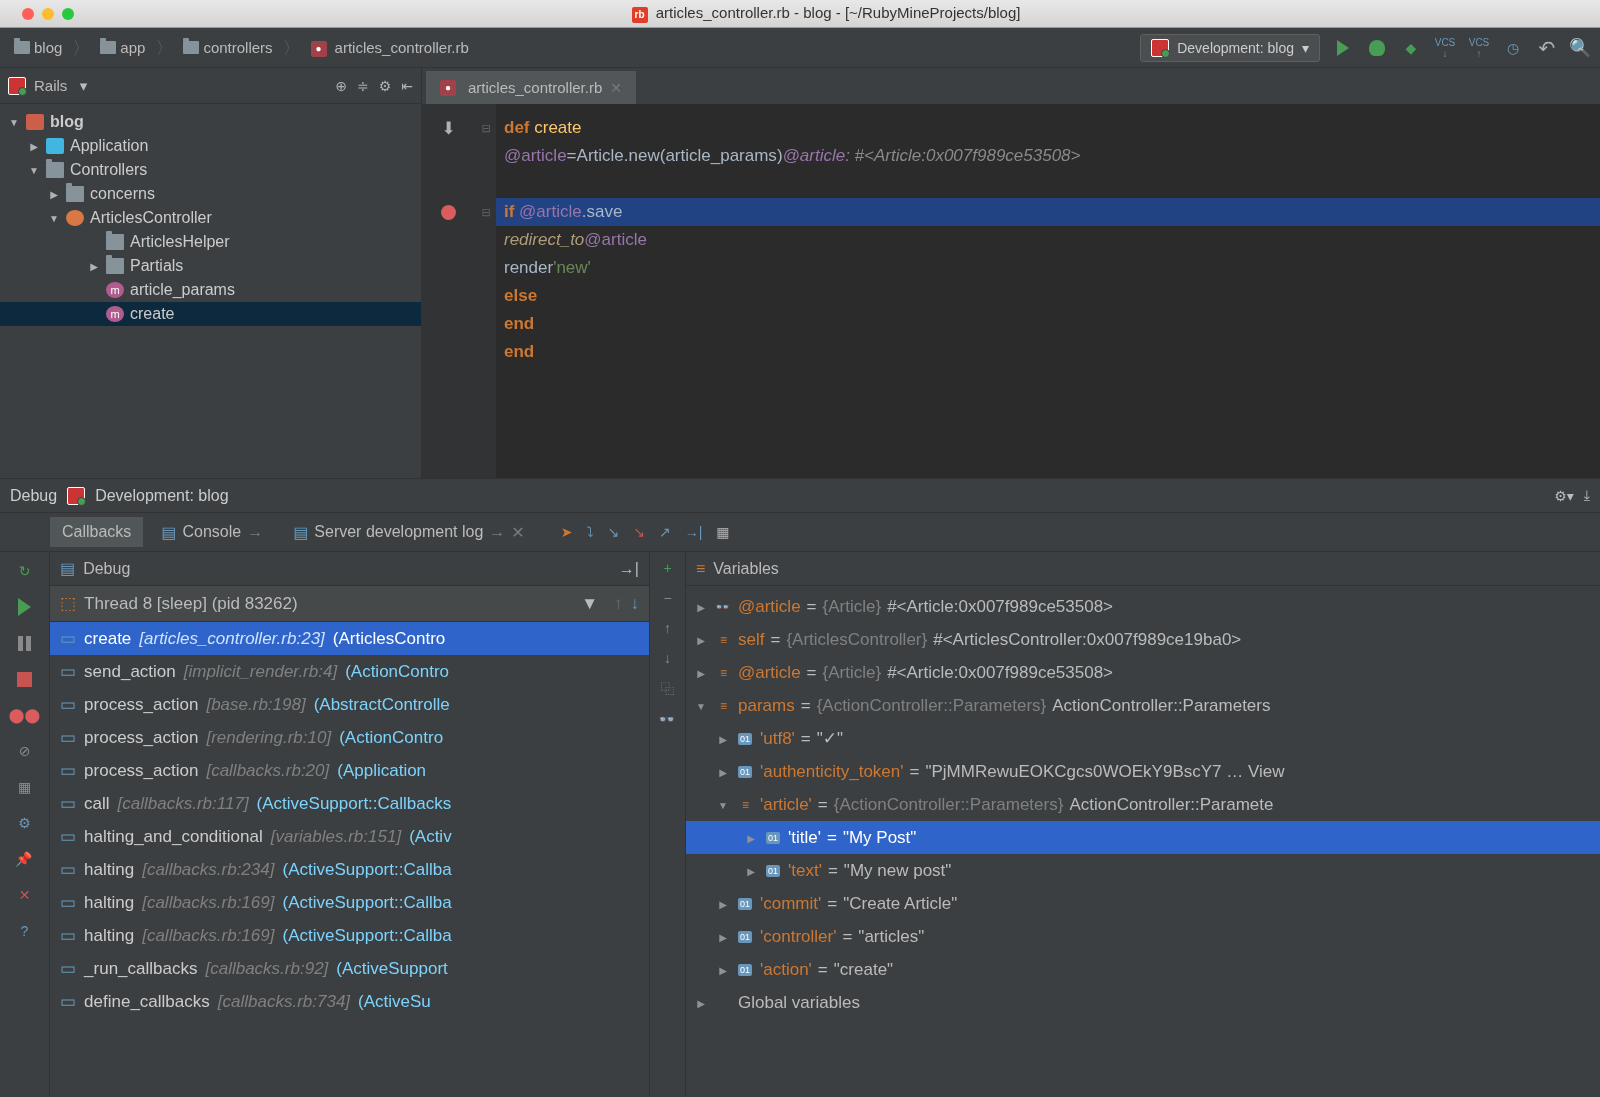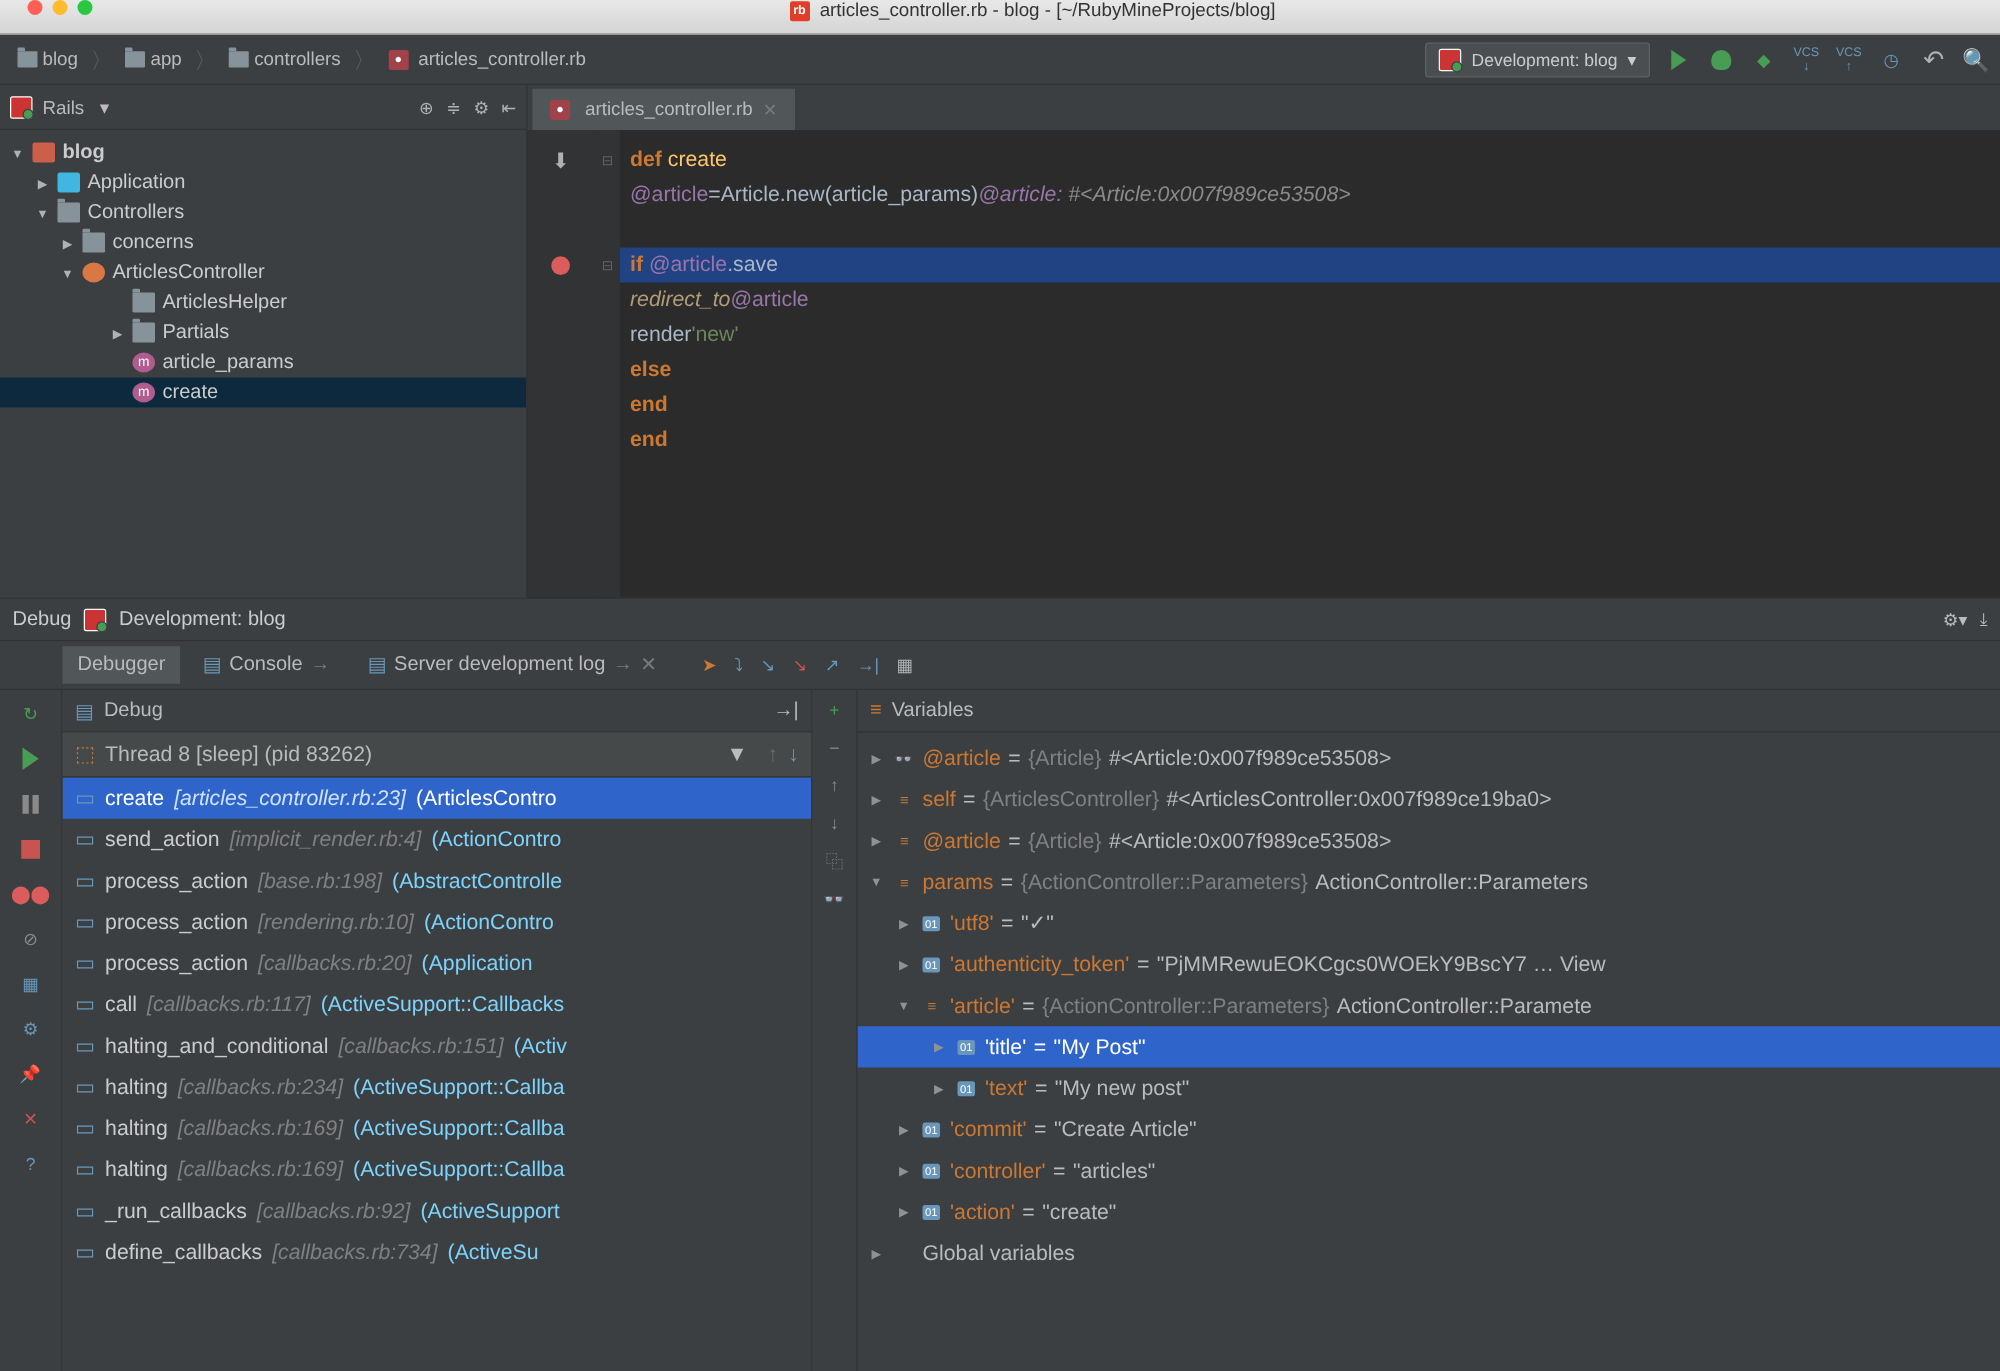--- a/index.html
+++ b/index.html
@@ -1,19 +1,19 @@
 <!DOCTYPE html>
 <html><head>
 <meta charset="utf-8">
 <style>
 * { margin: 0; padding: 0; box-sizing: border-box; font-family: -apple-system, "Lucida Grande", sans-serif; }
 body { background: #3c3f41; color: #bbbbbb; font-size: 14px; overflow: hidden; width: 1600px; height: 1097px; }
 
 
-.titlebar { height: 28px; background: linear-gradient(#e8e8e8,#d4d4d4); display: flex; align-items: flex-start; padding: 0 22px; border-bottom: 1px solid #999; }
+.titlebar { height: 28px; background: linear-gradient(#e8e8e8,#d4d4d4); display: flex; align-items: center; padding: 0 22px; border-bottom: 1px solid #999; }
 .traffic { display: flex; gap: 8px; }
 .dot { width: 12px; height: 12px; border-radius: 50%; }
 .dot.r { background: #ff5f57; } .dot.y { background: #febc2e; } .dot.g { background: #28c840; }
 .titlebar .title { flex: 1; text-align: center; color: #333; font-size: 15px; }
 .rb-icon { display: inline-block; width: 16px; height: 16px; background: #e23d28; color: #fff; font-size: 10px; font-weight: bold; text-align: center; line-height: 16px; border-radius: 2px; margin-right: 4px; vertical-align: middle; }
 
 
 .toolbar { height: 40px; background: #3c3f41; display: flex; align-items: center; padding: 0 8px; border-bottom: 1px solid #323232; }
 .breadcrumbs { display: flex; align-items: center; gap: 4px; flex: 1; }
 .crumb { display: flex; align-items: center; gap: 4px; padding: 4px 6px; color: #bbbbbb; font-size: 15px; }
@@ -297,21 +297,21 @@
   <span class="label">Debug</span>
   <span class="rails-badge"></span>
   <span class="label">Development: blog</span>
   <div class="spacer"></div>
   <span>⚙▾</span>
   <span>⤓</span>
 </div>
 
 <div class="debug-tabs">
   <div class="dtab active">
-      <span>Debugger</span>
+      <span>Callbacks</span>
     </div>
   <div class="dtab">
       <span style="color:#6897bb">▤</span>
       <span>Console</span>
       <span class="arrow-out">→</span>
     </div>
   <div class="dtab">
       <span style="color:#6897bb">▤</span>
       <span>Server development log</span>
       <span class="arrow-out">→</span>
@@ -399,21 +399,21 @@
         </div>
         <div class="frame-row">
           <span style="color: rgb(104, 151, 187);">▭</span>
           <span>call </span>
           <span class="loc">[callbacks.rb:117]</span>
           <span class="rest"> (ActiveSupport::Callbacks</span>
         </div>
         <div class="frame-row">
           <span style="color: rgb(104, 151, 187);">▭</span>
           <span>halting_and_conditional </span>
-          <span class="loc">[callbacks.rb:151]</span>
+          <span class="loc">[variables.rb:151]</span>
           <span class="rest"> (Activ</span>
         </div>
         <div class="frame-row">
           <span style="color: rgb(104, 151, 187);">▭</span>
           <span>halting </span>
           <span class="loc">[callbacks.rb:234]</span>
           <span class="rest"> (ActiveSupport::Callba</span>
         </div>
         <div class="frame-row">
           <span style="color: rgb(104, 151, 187);">▭</span>

